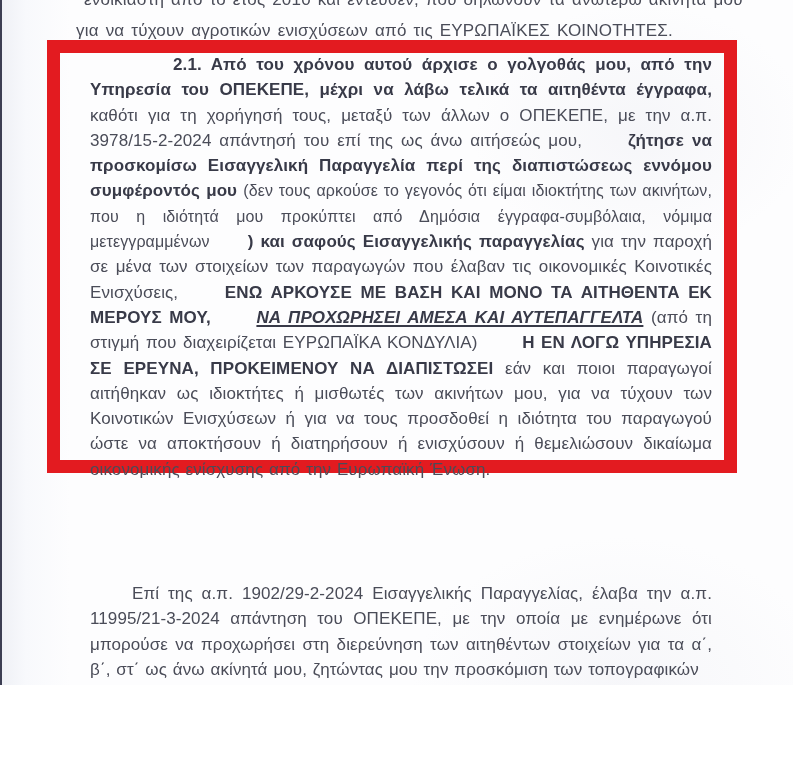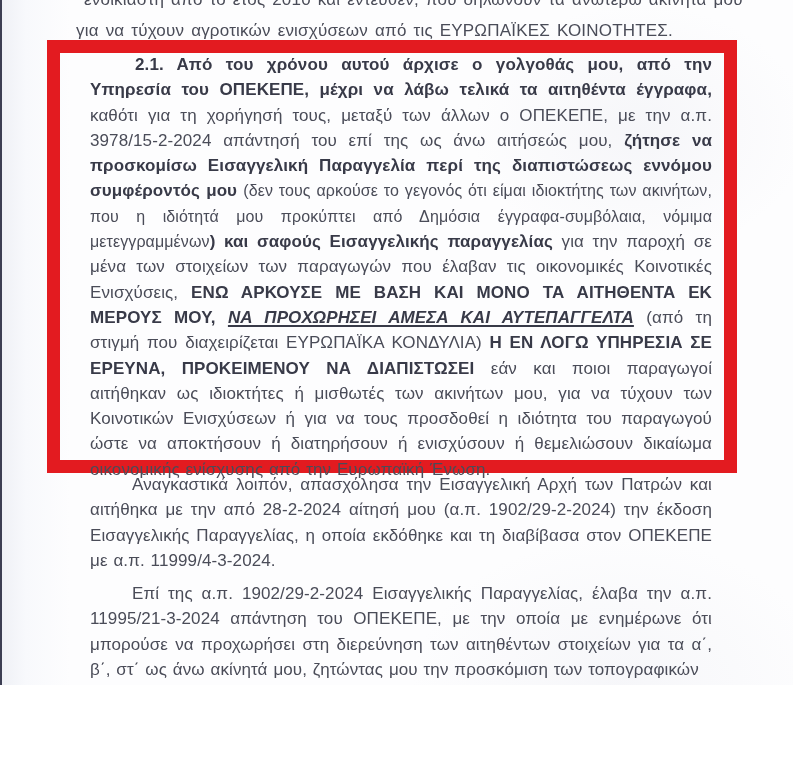--- a/index.html
+++ b/index.html
@@ -34,21 +34,21 @@
   }
   .para {
     position: absolute; left: 90px; width: 622px;
     text-align: justify;
     font-size: 17px; line-height: 25.3px;
     letter-spacing: 0.1px; word-spacing: 1px;
   }
   .p-highlight { top: 52px;  text-indent: 45px; }
   .p-second    { top: 472px; text-indent: 42px; }
   .p-third     { top: 581px; text-indent: 42px; }
-  .seg-bold { font-weight: bold; color: #383a48; }
+  .seg-bold { font-weight: bold; color: #383a48; margin-left: 38px; }
   .seg-underline {
     text-decoration: underline;
     text-decoration-thickness: 2px;
     text-underline-offset: 2px;
     font-style: italic;
   }
   .seg-small { font-size: 16px; }
 </style>
 </head>
 <body>
@@ -58,17 +58,16 @@
   <div class="scan-edge"></div>
 
   <div class="scanline overflow-line">ενοικιαστή από το έτος 2010 και εντεύθεν, που δηλώνουν  τα ανωτέρω ακίνητά μου</div>
 
   <div class="scanline closing-line">για να τύχουν αγροτικών ενισχύσεων από τις ΕΥΡΩΠΑΪΚΕΣ ΚΟΙΝΟΤΗΤΕΣ.</div>
 
   <div class="redbox"></div>
 
   <div class="para p-highlight"><span class="seg-bold">2.1. Από του χρόνου αυτού άρχισε ο γολγοθάς μου, από την Υπηρεσία του ΟΠΕΚΕΠΕ, μέχρι να λάβω τελικά τα αιτηθέντα έγγραφα, </span><span>καθότι για τη χορήγησή τους, μεταξύ των άλλων ο ΟΠΕΚΕΠΕ, με την α.π. 3978/15-2-2024 απάντησή του επί της ως άνω αιτήσεώς μου,  </span><span class="seg-bold">ζήτησε να προσκομίσω Εισαγγελική Παραγγελία περί της διαπιστώσεως εννόμου συμφέροντός μου </span><span class="seg-small">(δεν τους αρκούσε το γεγονός ότι είμαι ιδιοκτήτης των ακινήτων, που η ιδιότητά μου προκύπτει από Δημόσια έγγραφα-συμβόλαια, νόμιμα μετεγγραμμένων</span><span class="seg-bold">) και σαφούς Εισαγγελικής παραγγελίας </span><span>για την παροχή σε μένα των στοιχείων των παραγωγών που έλαβαν τις οικονομικές Κοινοτικές Ενισχύσεις, </span><span class="seg-bold">ΕΝΩ ΑΡΚΟΥΣΕ ΜΕ ΒΑΣΗ ΚΑΙ ΜΟΝΟ ΤΑ ΑΙΤΗΘΕΝΤΑ ΕΚ ΜΕΡΟΥΣ ΜΟΥ,  </span><span class="seg-bold seg-underline">ΝΑ ΠΡΟΧΩΡΗΣΕΙ ΑΜΕΣΑ ΚΑΙ ΑΥΤΕΠΑΓΓΕΛΤΑ</span><span> (από τη στιγμή που διαχειρίζεται ΕΥΡΩΠΑΪΚΑ ΚΟΝΔΥΛΙΑ) </span><span class="seg-bold">Η ΕΝ ΛΟΓΩ ΥΠΗΡΕΣΙΑ ΣΕ ΕΡΕΥΝΑ, ΠΡΟΚΕΙΜΕΝΟΥ ΝΑ ΔΙΑΠΙΣΤΩΣΕΙ </span><span>εάν και ποιοι παραγωγοί αιτήθηκαν ως ιδιοκτήτες ή μισθωτές των ακινήτων μου,  για να τύχουν των Κοινοτικών Ενισχύσεων ή για να τους προσδοθεί η ιδιότητα του παραγωγού ώστε να αποκτήσουν ή διατηρήσουν ή ενισχύσουν ή θεμελιώσουν δικαίωμα οικονομικής ενίσχυσης από την Ευρωπαϊκή Ένωση.</span></div>
 
-  <div class="para p-second">Αναγκαστικά λοιπόν, απασχόλησα την Εισαγγελική Αρχή των Πατρών και αιτήθηκα με την από 28-2-2024 αίτησή μου (α.π. 1902/29-2-2024) την έκδοση Εισαγγελικής Παραγγελίας, η οποία εκδόθηκε και τη διαβίβασα  στον ΟΠΕΚΕΠΕ με α.π. 11999/4-3-2024.</div>
 
   <div class="para p-third">Επί της α.π. 1902/29-2-2024 Εισαγγελικής Παραγγελίας, έλαβα την α.π. 11995/21-3-2024 απάντηση  του ΟΠΕΚΕΠΕ,  με την οποία με ενημέρωνε ότι μπορούσε να προχωρήσει  στη διερεύνηση των αιτηθέντων στοιχείων για τα α΄,  β΄, στ΄ ως άνω ακίνητά μου, ζητώντας μου την προσκόμιση των τοπογραφικών</div>
 
 </div>
 
 </body></html>

